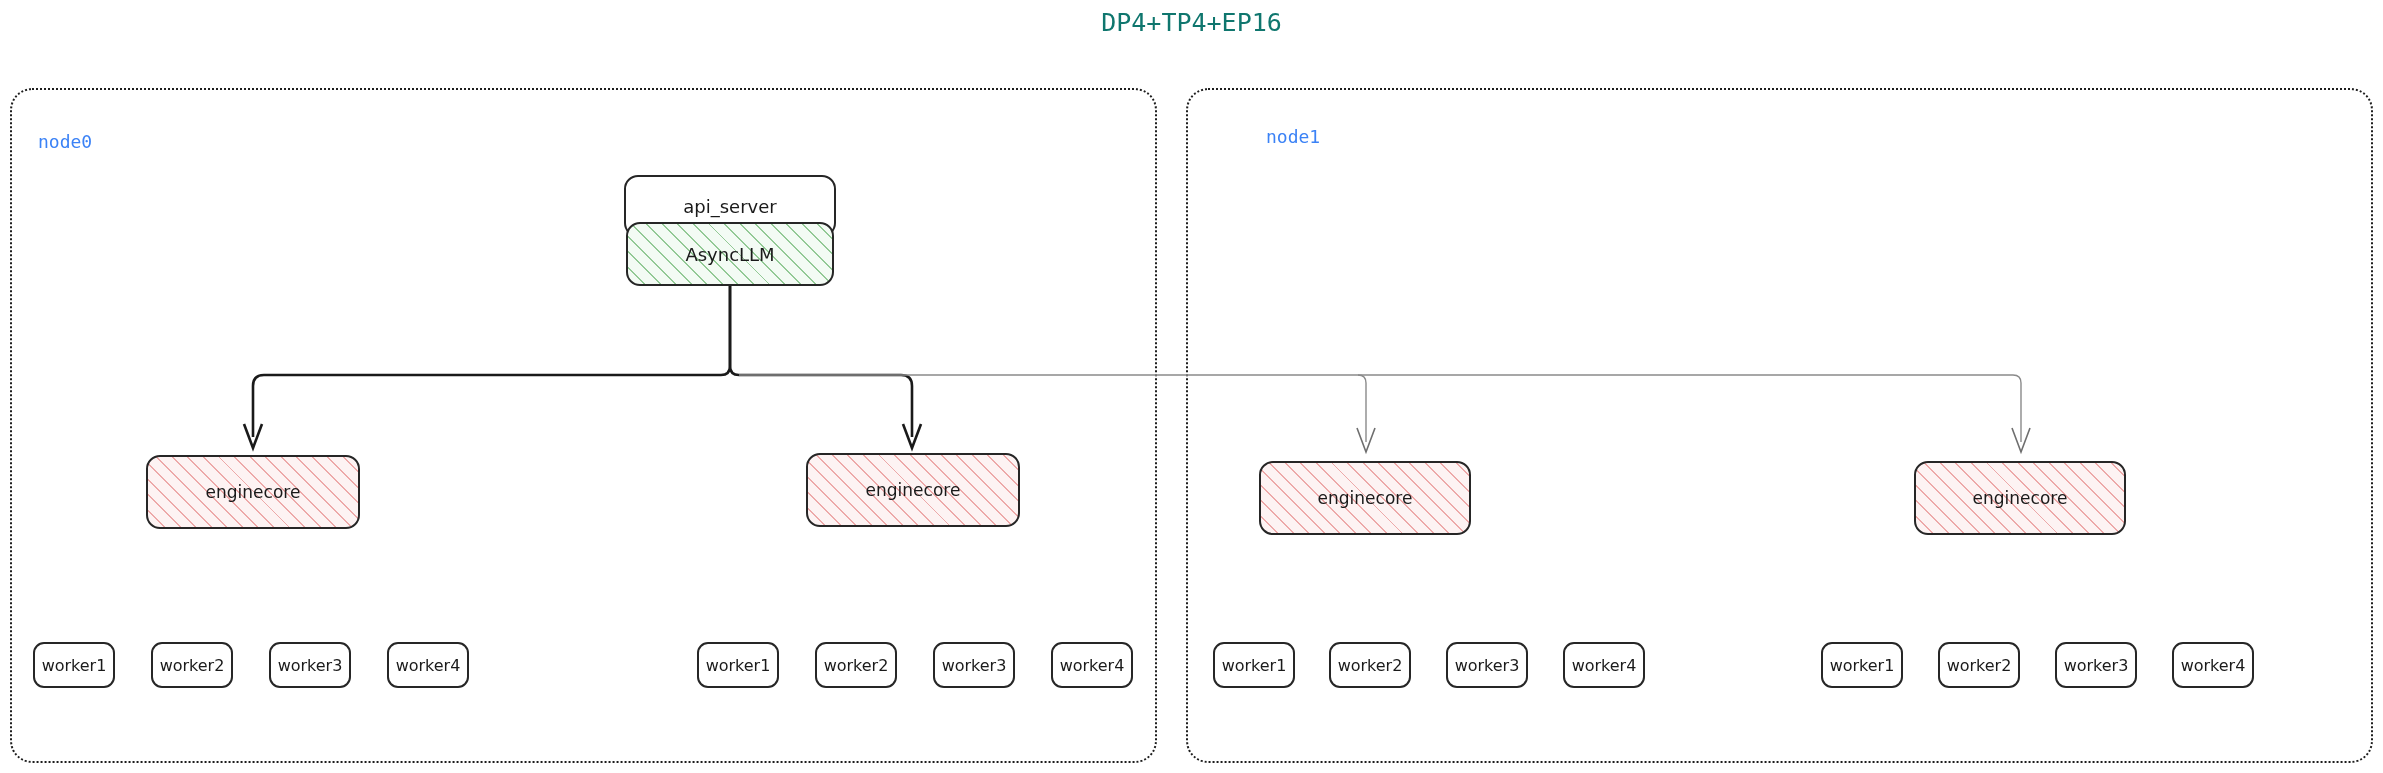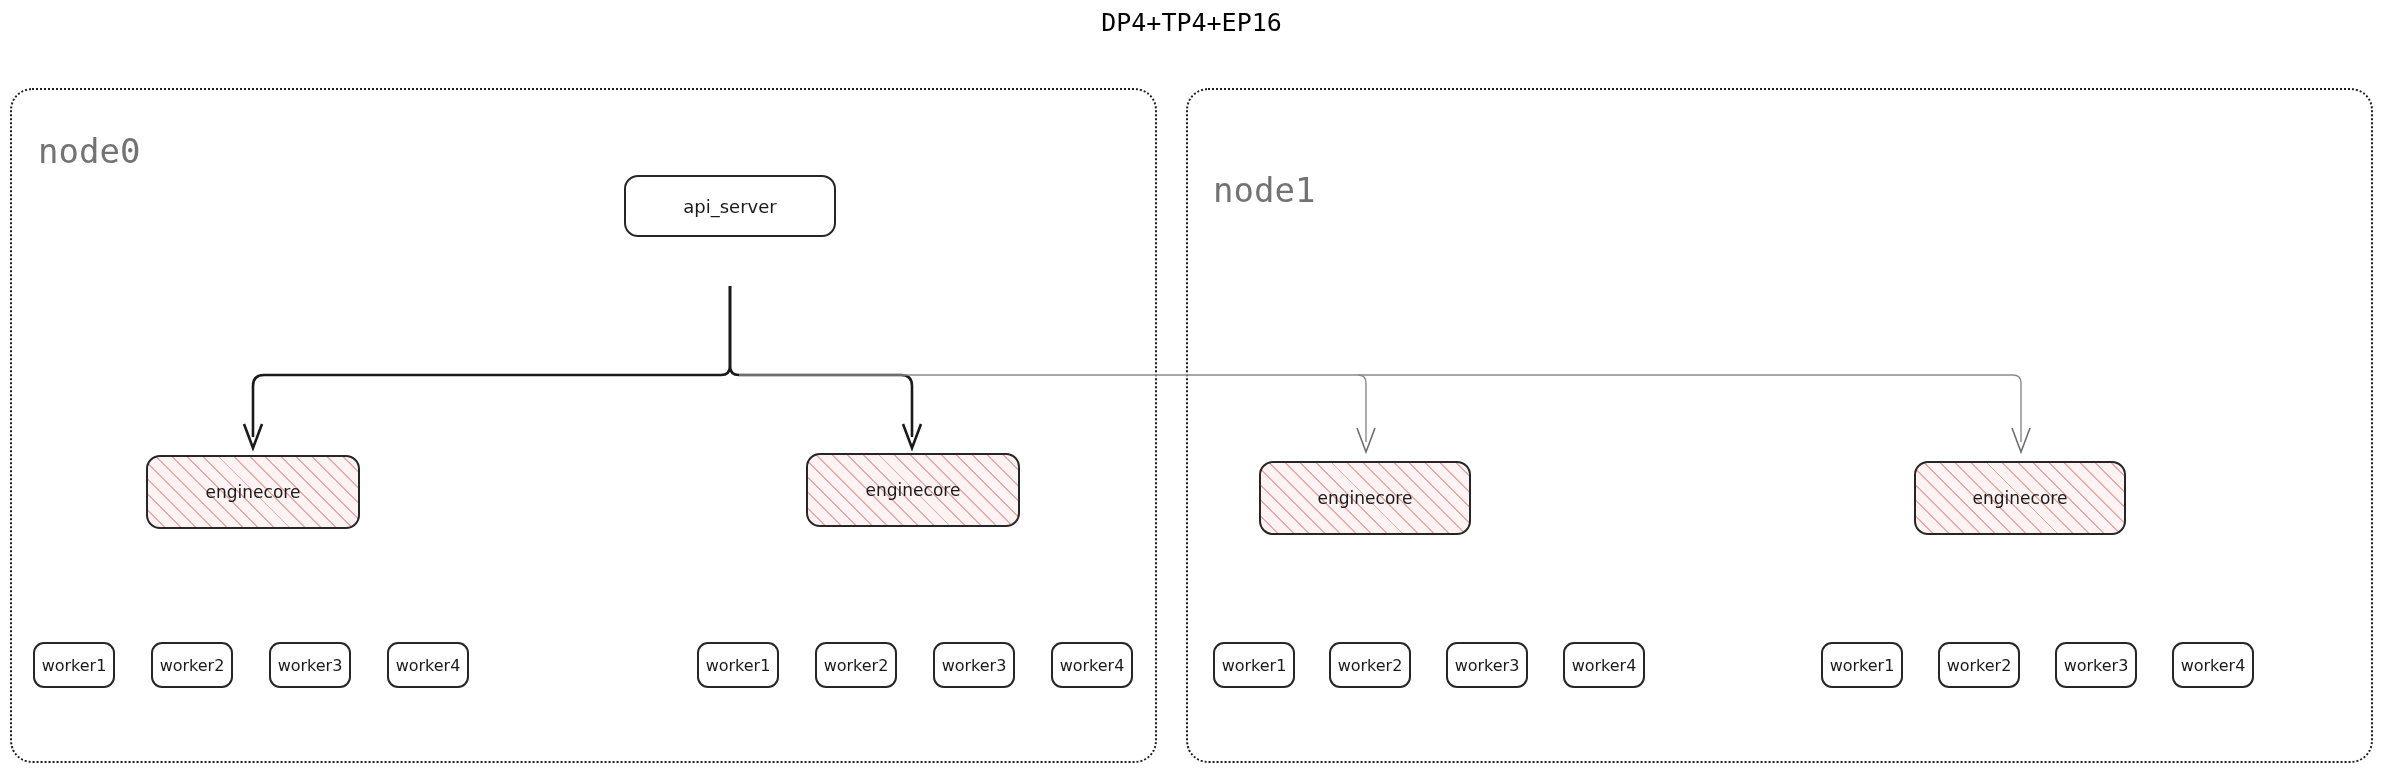--- a/index.html
+++ b/index.html
@@ -18,38 +18,38 @@
 
   
   #diagram-title {
     position: absolute;
     left: 0;
     top: 8px;
     width: 100%;
     text-align: center;
     font-family: "DejaVu Sans Mono", monospace;
     font-size: 25px;
-    color: #000000;
+    color: #0f766e;
     letter-spacing: 0px;
     white-space: nowrap;
   }
 
   
   .node-box {
     position: absolute;
     border: 2.5px dotted #1d1d1d;
     border-radius: 22px;
     background: transparent;
     box-sizing: border-box;
   }
   .node-label {
     position: absolute;
     font-family: "DejaVu Sans Mono", monospace;
-    font-size: 34px;
-    color: #737373;
+    font-size: 18px;
+    color: #3b82f6;
     white-space: nowrap;
   }
 
   
   .box {
     position: absolute;
     box-sizing: border-box;
     display: flex;
     align-items: center;
     justify-content: center;
@@ -143,21 +143,21 @@
 <body>
 
 <div id="canvas">
 
   <div id="diagram-title">DP4+TP4+EP16</div>
 
   <div class="node-box" style="left:10px; top:88px; width:1147px; height:675px;"></div>
   <div class="node-label" style="left:38px; top:131px;">node0</div>
 
   <div class="node-box" style="left:1186px; top:88px; width:1187px; height:675px;"></div>
-  <div class="node-label" style="left:1213px; top:126px;margin-top:44px;">node1</div>
+  <div class="node-label" style="left:1266px; top:126px;">node1</div>
 
   <svg id="connectors" viewBox="0 0 2383 773" preserveAspectRatio="none">
 
     <path class="edge-strong" d="M 730 286 L 730 366 Q 730 375 739 375"></path>
     <path class="edge-strong" d="M 730 286 L 730 366 Q 730 375 721 375"></path>
 
     <path class="edge-strong" d="M 721 375 L 264 375 Q 253 375 253 386 L 253 437"></path>
     <path class="arrow-strong" d="M 244 424 L 253 448 L 262 424"></path>
 
     <path class="edge-strong" d="M 739 375 L 901 375 Q 912 375 912 386 L 912 437"></path>
@@ -165,20 +165,21 @@
 
     <path class="edge-faint" d="M 739 375 L 2013 375 Q 2021 375 2021 383 L 2021 442"></path>
     <path class="arrow-faint" d="M 2012 428 L 2021 452 L 2030 428"></path>
 
     <path class="edge-faint" d="M 1358 375 Q 1366 375 1366 383 L 1366 442"></path>
     <path class="arrow-faint" d="M 1357 428 L 1366 452 L 1375 428"></path>
   </svg>
 
   <div class="box box-plain" id="api-server-box" style="left:624px; top:147px; width:212px; height:62px;margin-top:28px;">api_server</div>
 
+  <div class="box" id="asyncllm-box" style="left:626px; top:222px; width:208px; height:64px;">AsyncLLM</div>
 
   <div class="box enginecore-box" style="left:146px; top:455px; width:214px; height:74px;">enginecore</div>
 
   <div class="box enginecore-box" style="left:806px; top:453px; width:214px; height:74px;">enginecore</div>
 
   <div class="box enginecore-box" style="left:1259px; top:461px; width:212px; height:74px;">enginecore</div>
 
   <div class="box enginecore-box" style="left:1914px; top:461px; width:212px; height:74px;">enginecore</div>
 
   <div class="box worker-box" style="left:33px;  top:642px; width:82px;">worker1</div>

